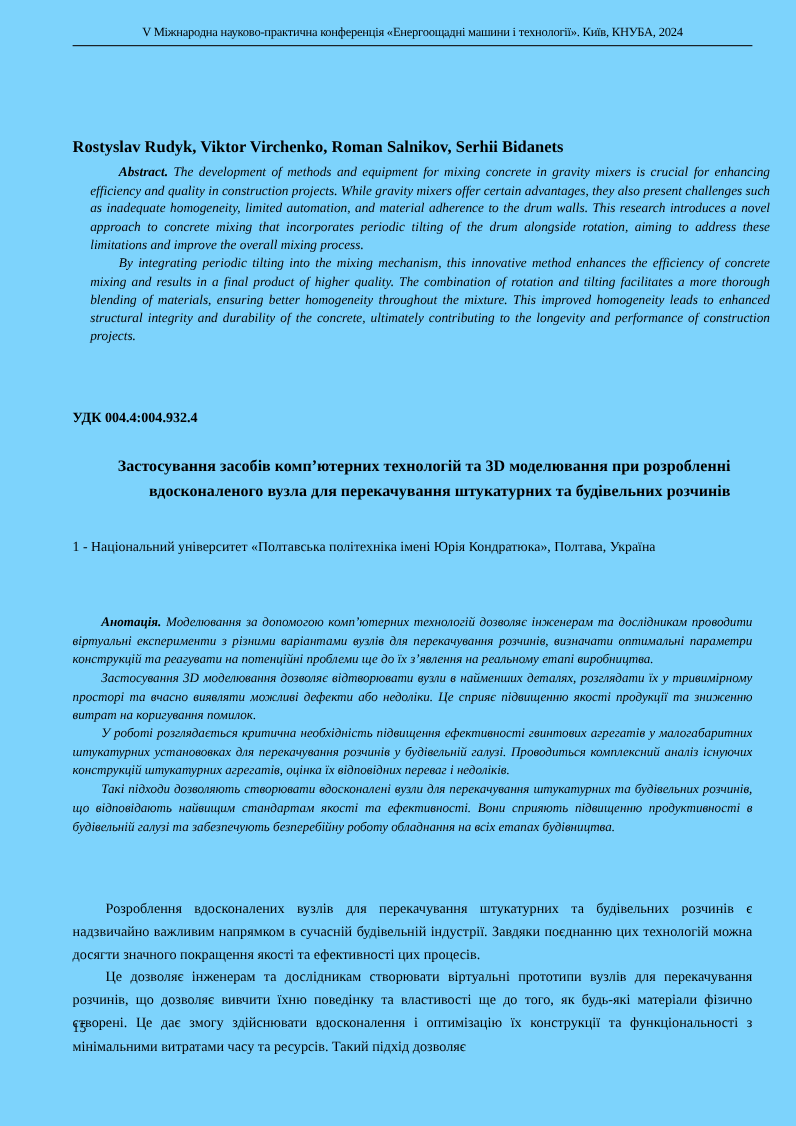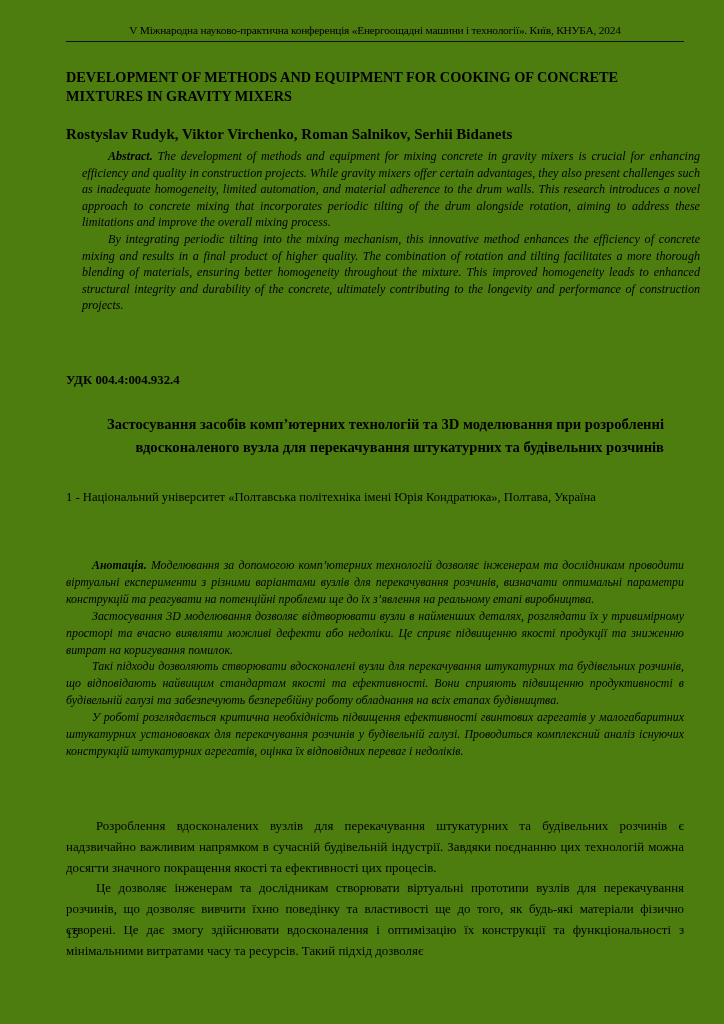--- a/index.html
+++ b/index.html
@@ -9,21 +9,21 @@
     background: #ffffff;
   }
   body {
     font-family: "Liberation Serif", "DejaVu Serif", serif;
     color: #000000;
   }
   .page {
     position: relative;
     width: 724px;
     height: 1024px;
-    background: #4d7c0f;
+    background: #7dd3fc;
     overflow: hidden;
     box-sizing: border-box;
   }
   .content {
     position: absolute;
     left: 66px;
     top: 0;
     width: 618px;
     height: 1024px;
   }
@@ -189,41 +189,40 @@
 </style>
 </head>
 <body>
 
 <div class="page">
   <div class="content">
 
     <div class="running-header">V Міжнародна науково-практична конференція «Енергоощадні машини і технології». Київ, КНУБА, 2024</div>
     <div class="header-rule"></div>
 
-    <div class="en-title">DEVELOPMENT OF METHODS AND EQUIPMENT FOR COOKING OF CONCRETE MIXTURES IN GRAVITY MIXERS</div>
 
     <div class="en-authors">Rostyslav Rudyk, Viktor Virchenko, Roman Salnikov, Serhii Bidanets</div>
 
     <div class="abs-en">
       <p class="para it"><span class="ind"></span><span class="lbl-bold-it">Abstract.</span><span> The development of methods and equipment for mixing concrete in gravity mixers is crucial for enhancing efficiency and quality in construction projects. While gravity mixers offer certain advantages, they also present challenges such as inadequate homogeneity, limited automation, and material adherence to the drum walls. This research introduces a novel approach to concrete mixing that incorporates periodic tilting of the drum alongside rotation, aiming to address these limitations and improve the overall mixing process.</span></p>
       <p class="para it"><span class="ind"></span><span>By integrating periodic tilting into the mixing mechanism, this innovative method enhances the efficiency of concrete mixing and results in a final product of higher quality. The combination of rotation and tilting facilitates a more thorough blending of materials, ensuring better homogeneity throughout the mixture. This improved homogeneity leads to enhanced structural integrity and durability of the concrete, ultimately contributing to the longevity and performance of construction projects.</span></p>
     </div>
 
     <div class="udc">УДК 004.4:004.932.4</div>
 
     <div class="ua-title">Застосування засобів комп’ютерних технологій та 3D моделювання при розробленні вдосконаленого вузла для перекачування штукатурних та будівельних розчинів</div>
 
 
     <div class="ua-affil">1 - Національний університет «Полтавська політехніка імені Юрія Кондратюка», Полтава, Україна</div>
 
     <div class="abs-ua">
       <p class="para it"><span class="ind"></span><span class="lbl-bold-it">Анотація.</span><span> Моделювання за допомогою комп’ютерних технологій дозволяє інженерам та дослідникам проводити віртуальні експерименти з різними варіантами вузлів для перекачування розчинів, визначати оптимальні параметри конструкцій та реагувати на потенційні проблеми ще до їх з’явлення на реальному етапі виробництва.</span></p>
       <p class="para it"><span class="ind"></span><span>Застосування 3D моделювання дозволяє відтворювати вузли в найменших деталях, розглядати їх у тривимірному просторі та вчасно виявляти можливі дефекти або недоліки. Це сприяє підвищенню якості продукції та зниженню витрат на коригування помилок.</span></p>
+      <p class="para it"><span class="ind"></span><span>У роботі розглядається критична необхідність підвищення ефективності гвинтових агрегатів у малогабаритних штукатурних установовках для перекачування розчинів у будівельній галузі. Проводиться комплексний аналіз існуючих конструкцій штукатурних агрегатів, оцінка їх відповідних переваг і недоліків.</span></p>
       <p class="para it"><span class="ind"></span><span>Такі підходи дозволяють створювати вдосконалені вузли для перекачування штукатурних та будівельних розчинів, що відповідають найвищим стандартам якості та ефективності. Вони сприяють підвищенню продуктивності в будівельній галузі та забезпечують безперебійну роботу обладнання на всіх етапах будівництва.</span></p>
-      <p class="para it"><span class="ind"></span><span>У роботі розглядається критична необхідність підвищення ефективності гвинтових агрегатів у малогабаритних штукатурних установовках для перекачування розчинів у будівельній галузі. Проводиться комплексний аналіз існуючих конструкцій штукатурних агрегатів, оцінка їх відповідних переваг і недоліків.</span></p>
     </div>
 
     <div class="body-text">
       <p class="para"><span class="ind"></span><span>Розроблення вдосконалених вузлів для перекачування штукатурних та будівельних розчинів є надзвичайно важливим напрямком в сучасній будівельній індустрії. Завдяки поєднанню цих технологій можна досягти значного покращення якості та ефективності цих процесів.</span></p>
       <p class="para"><span class="ind"></span><span>Це дозволяє інженерам та дослідникам створювати віртуальні прототипи вузлів для перекачування розчинів, що дозволяє вивчити їхню поведінку та властивості ще до того, як будь-які матеріали фізично створені. Це дає змогу здійснювати вдосконалення і оптимізацію їх конструкції та функціональності з мінімальними витратами часу та ресурсів. Такий підхід дозволяє</span></p>
     </div>
 
     <div class="page-number">15</div>
 
   </div>

